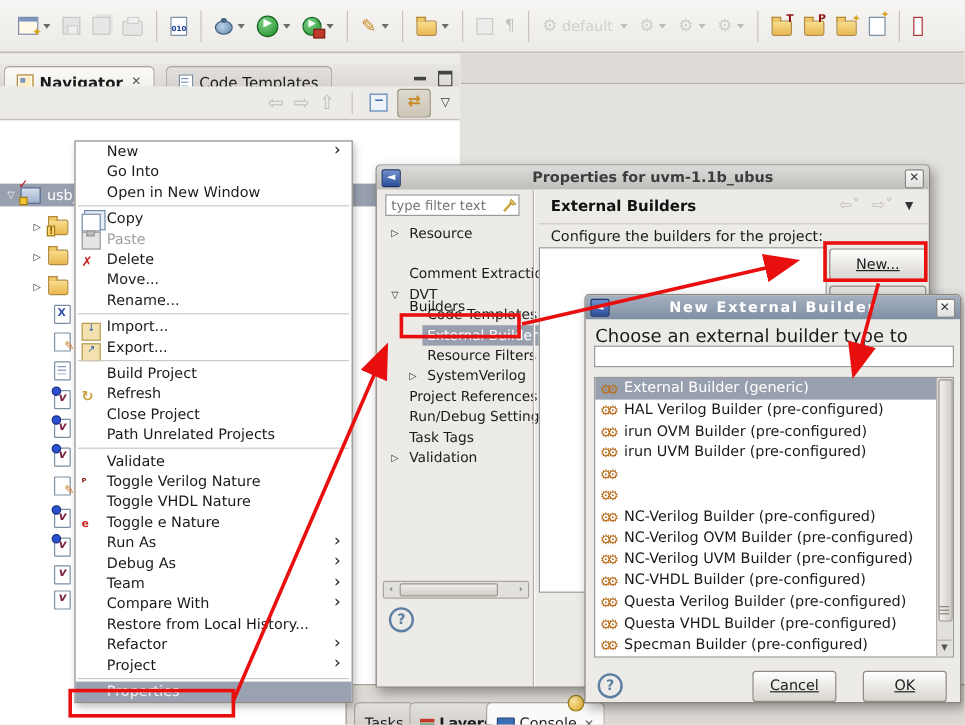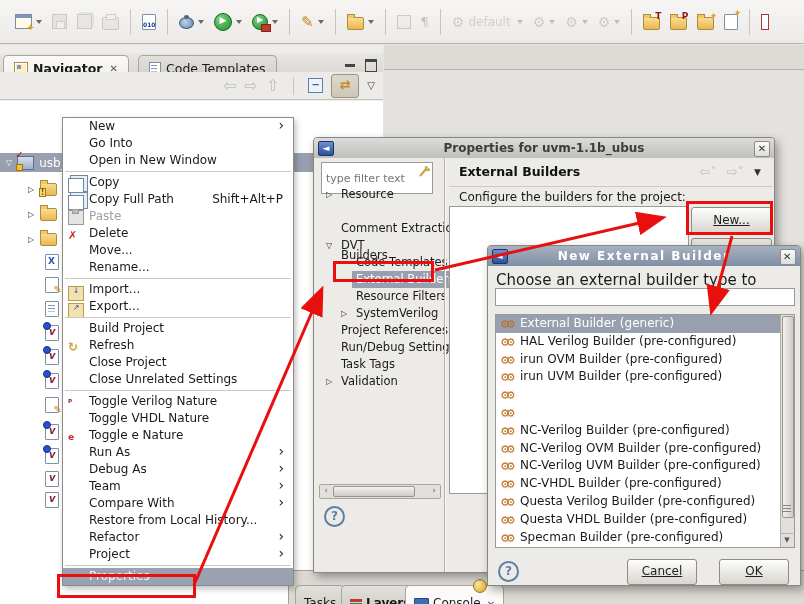--- a/index.html
+++ b/index.html
@@ -109,21 +109,21 @@
   .titlebar{position:absolute;left:0;top:0;right:0;height:20px;border-radius:3px 3px 0 0;display:flex;align-items:center;justify-content:center;font-weight:bold;font-size:12px;}
   .titlebar.inactive{background:linear-gradient(#dcdcda,#bfbebb);color:#3c3c3c;}
   .titlebar.active{background:linear-gradient(#a6b1c0,#7f8fa3);color:#fff;letter-spacing:1.5px;}
   .dlgicon{position:absolute;left:4px;top:3px;width:14px;height:13px;background:linear-gradient(#6f8fd0,#2d4f9a);border:1px solid #1c3368;border-radius:2px;color:#fff;font-size:9px;line-height:12px;text-align:center;font-weight:bold;}
   .xbtn{position:absolute;right:4px;top:3px;width:14px;height:14px;background:linear-gradient(#fbfbfb,#ddd);border:1px solid #8f8a82;border-radius:2px;color:#333;font-size:10px;line-height:13px;text-align:center;font-weight:bold;}
   .btn{position:absolute;background:linear-gradient(#fefefe,#e9e7e3 55%,#d9d6d1);border:1px solid #8f8a82;border-radius:3px;font-size:12px;color:#222;text-align:center;text-decoration:underline;}
   .btn.disabled{color:#aaa;background:#e4e2de;}
   .helpq{position:absolute;width:17px;height:17px;border:2px solid #5d7fa3;border-radius:50%;color:#5d7fa3;font-weight:bold;font-size:12px;line-height:16px;text-align:center;}
   
   #propdlg{left:313px;top:137px;width:462px;height:436px;z-index:40;}
-  #filterbox{position:absolute;left:7px;top:24px;width:112px;height:18px;background:#fff;border:1px solid #9a9a9a;font-size:11px;color:#8a8a8a;font-family:"DejaVu Sans",sans-serif;padding:15px 4px;box-sizing:border-box;}
+  #filterbox{position:absolute;left:7px;top:24px;width:112px;height:18px;background:#fff;border:1px solid #9a9a9a;font-size:11px;color:#8a8a8a;font-family:"DejaVu Sans",sans-serif;padding:1px 4px;box-sizing:border-box;}
   .broom{position:absolute;left:104px;top:26px;width:14px;height:14px;z-index:2;}
   .ptr{position:absolute;left:5px;width:119px;height:17px;line-height:17px;font-size:11.5px;white-space:nowrap;}
   .ptr .twisty{position:absolute;left:7px;top:0;}
   .ptr .plabel{position:absolute;left:22px;}
   .ptr.lvl1 .plabel{left:37px;}
   .ptr.lvl1 .twisty{left:22px;}
   .ptr.psel{background:transparent;}
   .ptr.psel .plabel{background:#98a0af;color:#fff;padding:0 4px;left:33px;}
   .hscroll{position:absolute;left:5px;top:346px;width:120px;height:13px;background:#e2e0dc;border:1px solid #a9a49c;border-radius:2px;}
   .hscroll .thumb{position:absolute;left:13px;top:1px;width:80px;height:9px;background:linear-gradient(#f2f1ef,#cfccc6);border:1px solid #9a958d;border-radius:2px;}
@@ -345,34 +345,34 @@
       </div>
     <span class="ic-roundamber"></span>
   </div>
 
   <div id="ctxmenu">
     <div class="mi has-sub"><span class="mil">New</span></div>
     <div class="mi"><span class="mil">Go Into</span></div>
     <div class="mi"><span class="mil">Open in New Window</span></div>
     <div class="msep"></div>
     <div class="mi"><span class="mic mcopy"></span><span class="mil">Copy</span></div>
-    <div class="mi"><span class="mic mcopy"></span><span class="mil">Copy Full Path</span><span class="mis">Shift+Alt+P</span></div>
     <div class="mi disabled"><span class="mic mpaste"></span><span class="mil">Paste</span></div>
     <div class="mi"><span class="mic mdel">✗</span><span class="mil">Delete</span></div>
     <div class="mi"><span class="mil">Move...</span></div>
     <div class="mi"><span class="mil">Rename...</span></div>
     <div class="msep"></div>
     <div class="mi"><span class="mic mimp">↓</span><span class="mil">Import...</span></div>
     <div class="mi"><span class="mic mimp">↗</span><span class="mil">Export...</span></div>
     <div class="msep"></div>
     <div class="mi"><span class="mil">Build Project</span></div>
     <div class="mi"><span class="mic mref">↻</span><span class="mil">Refresh</span></div>
     <div class="mi"><span class="mil">Close Project</span></div>
-    <div class="mi"><span class="mil">Close Unrelated Settings</span></div>
+    <div class="mi"><span class="mil">Path Unrelated Projects</span></div>
     <div class="msep"></div>
+    <div class="mi"><span class="mil">Validate</span></div>
     <div class="mi"><span class="mic mnat">ᴾ</span><span class="mil">Toggle Verilog Nature</span></div>
     <div class="mi"><span class="mil">Toggle VHDL Nature</span></div>
     <div class="mi"><span class="mic mnat" style="color:#c22;">e</span><span class="mil">Toggle e Nature</span></div>
     <div class="mi has-sub"><span class="mil">Run As</span></div>
     <div class="mi has-sub"><span class="mil">Debug As</span></div>
     <div class="mi has-sub"><span class="mil">Team</span></div>
     <div class="mi has-sub"><span class="mil">Compare With</span></div>
     <div class="mi"><span class="mil">Restore from Local History...</span></div>
     <div class="mi has-sub"><span class="mil">Refactor</span></div>
     <div class="mi has-sub"><span class="mil">Project</span></div>

